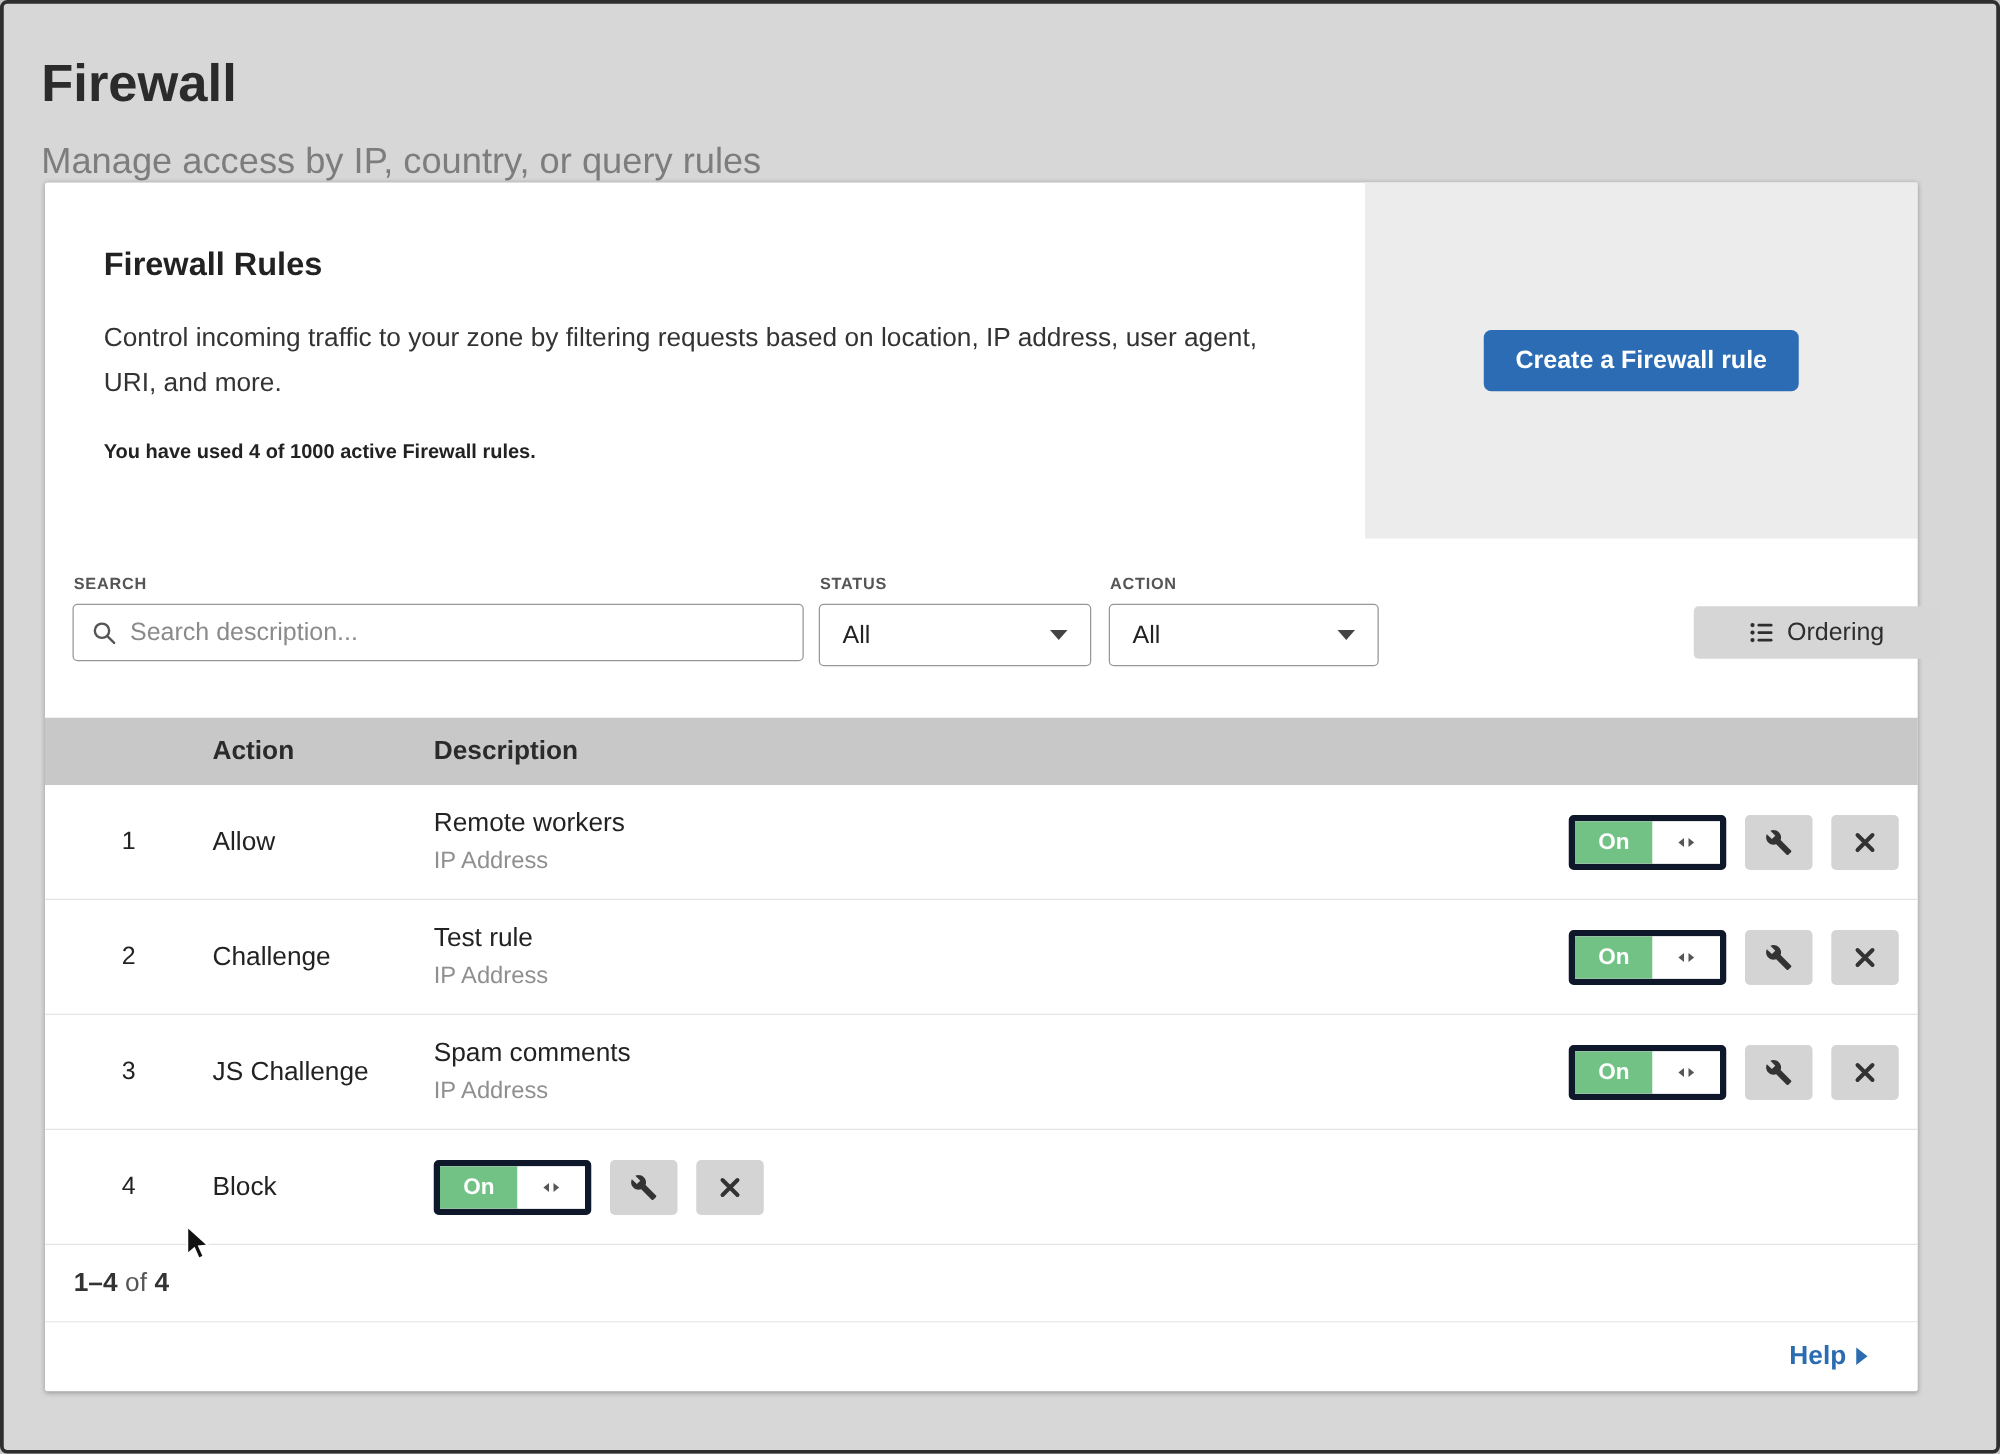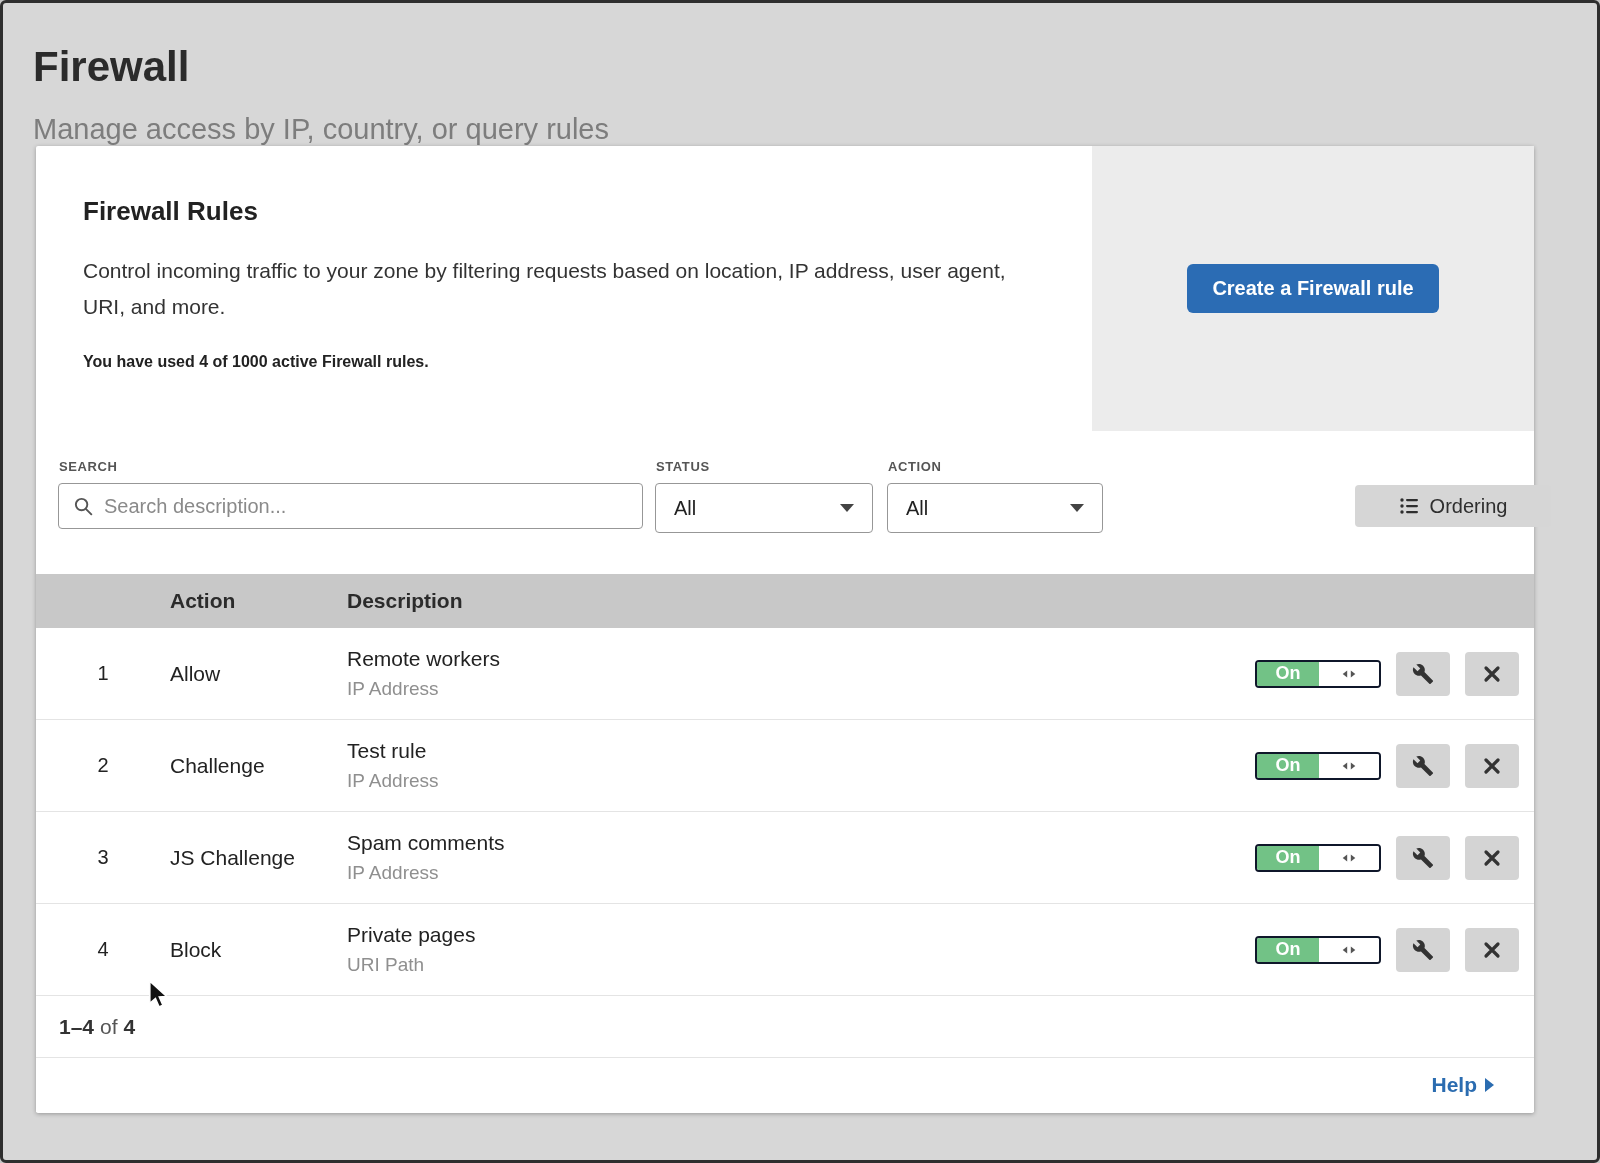--- a/index.html
+++ b/index.html
@@ -68,21 +68,21 @@
   .col-action { width:177px; }
   .col-desc { flex:1; }
   .row { height:92px; flex:0 0 auto; display:flex; align-items:center; border-bottom:1px solid #e4e4e4; background:#fff; }
   .cell-num { width:134px; text-align:center; font-size:20px; color:#222; }
   .cell-action { width:177px; font-size:21px; color:#222; }
   .cell-desc { flex:1; }
   .desc-main { font-size:21px; color:#222; }
   .desc-sub { margin-top:7px; font-size:19px; color:#8f8f8f; }
   .cell-controls { display:flex; align-items:center; gap:15px; padding-right:15px; }
   .toggle {
-    width:126px; height:28px; border:2px solid #0f172a; border-radius:4px;
+    width:126px; height:44px; border:5px solid #0f172a; border-radius:4px;
     overflow:hidden; display:flex; cursor:pointer; background:#fff;
   }
   .toggle-on {
     width:62px; background:#72c286; color:#fff; font-size:18px; font-weight:600;
     display:flex; align-items:center; justify-content:center;
   }
   .toggle-handle { flex:1; display:flex; align-items:center; justify-content:center; background:#fff; }
   .icon-btn {
     width:54px; height:44px; background:#d4d4d4; border:none; border-radius:4px;
     display:flex; align-items:center; justify-content:center; cursor:pointer;
@@ -251,24 +251,20 @@
           <svg width="20" height="20" viewBox="0 0 20 20">
               <path d="M4 4 L16 16 M16 4 L4 16" stroke="#333" stroke-width="3.2" stroke-linecap="round"></path>
             </svg>
         </button>
       </div>
     </div>
 
     <div class="row">
       <div class="cell-num">4</div>
       <div class="cell-action">Block</div>
-      <div class="cell-desc">
-        <div class="desc-main">Private pages</div>
-        <div class="desc-sub">URI Path</div>
-      </div>
       <div class="cell-controls">
         <div class="toggle">
           <span class="toggle-on">On</span>
           <span class="toggle-handle">
             <svg width="18" height="10" viewBox="0 0 20 10">
                 <path d="M8 1 L3 5 L8 9 Z" fill="#555"></path>
                 <path d="M12 1 L17 5 L12 9 Z" fill="#555"></path>
               </svg>
           </span>
         </div>

